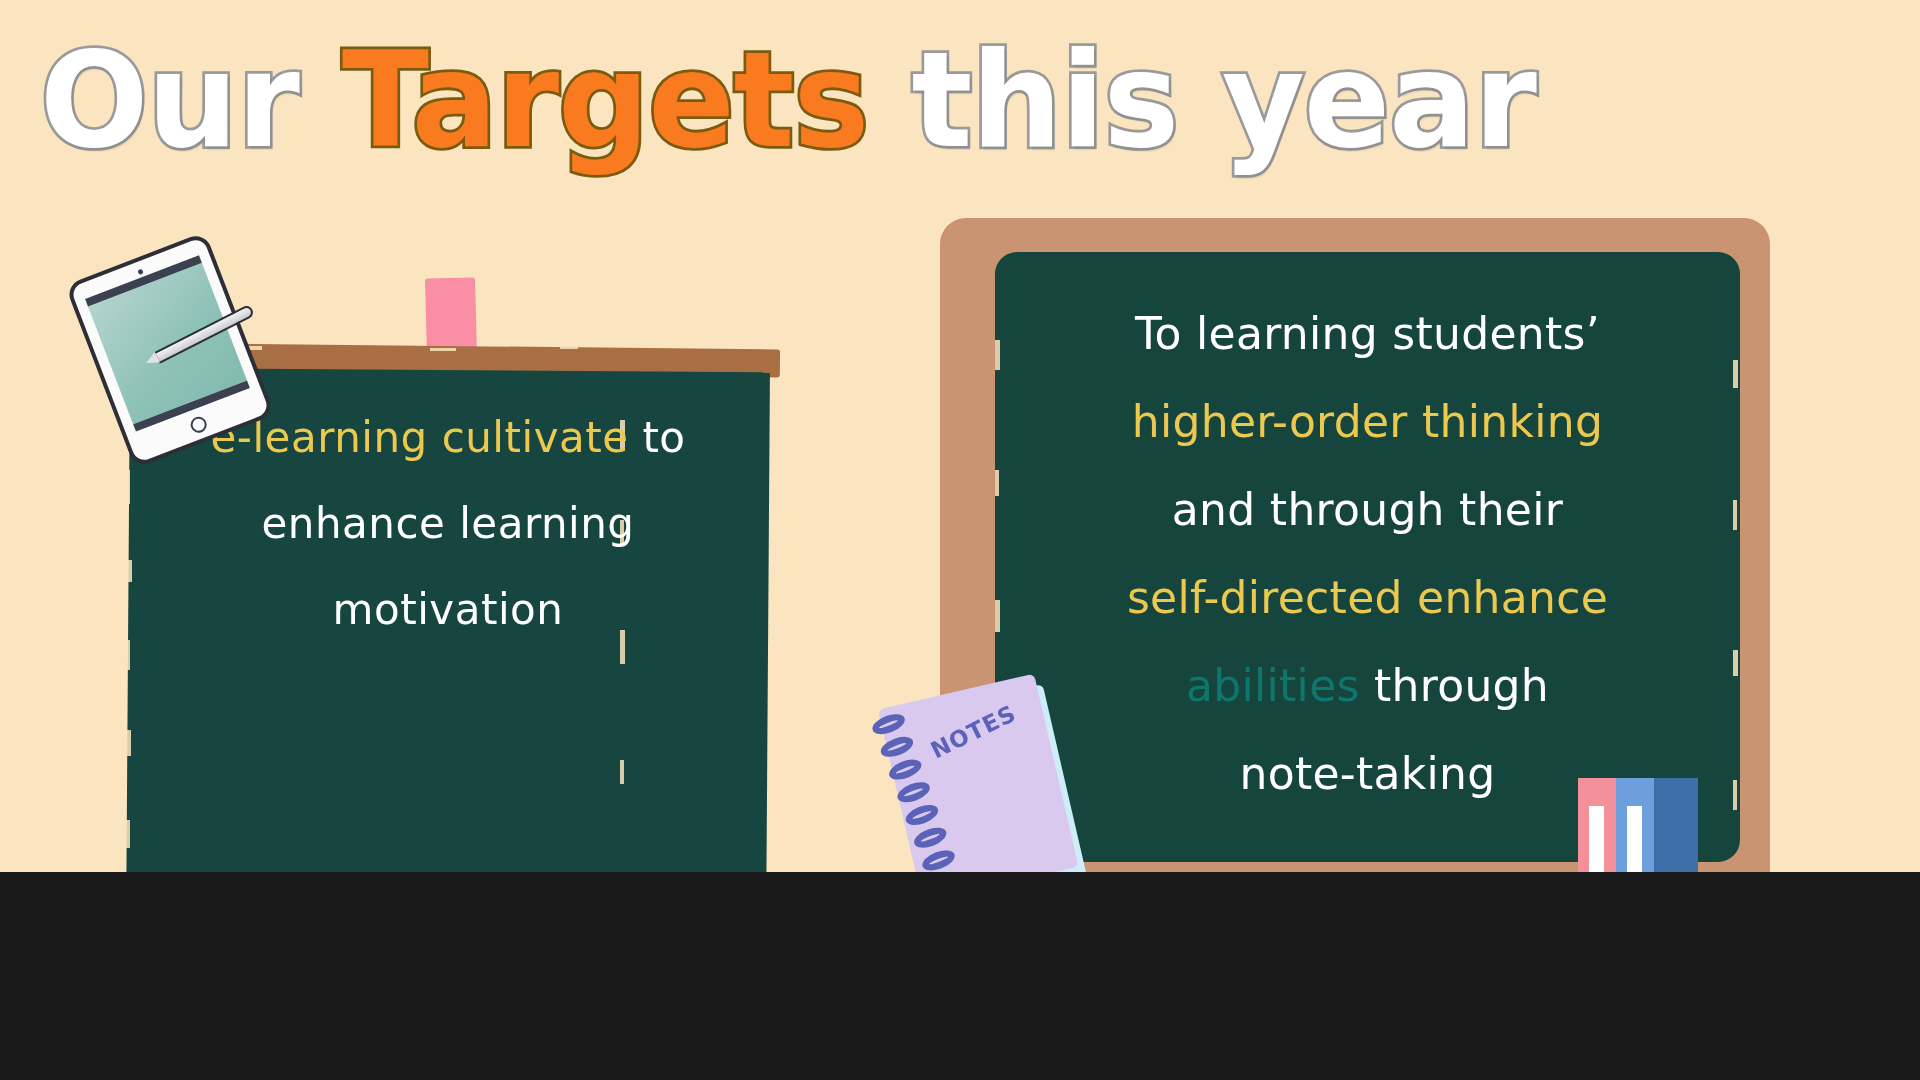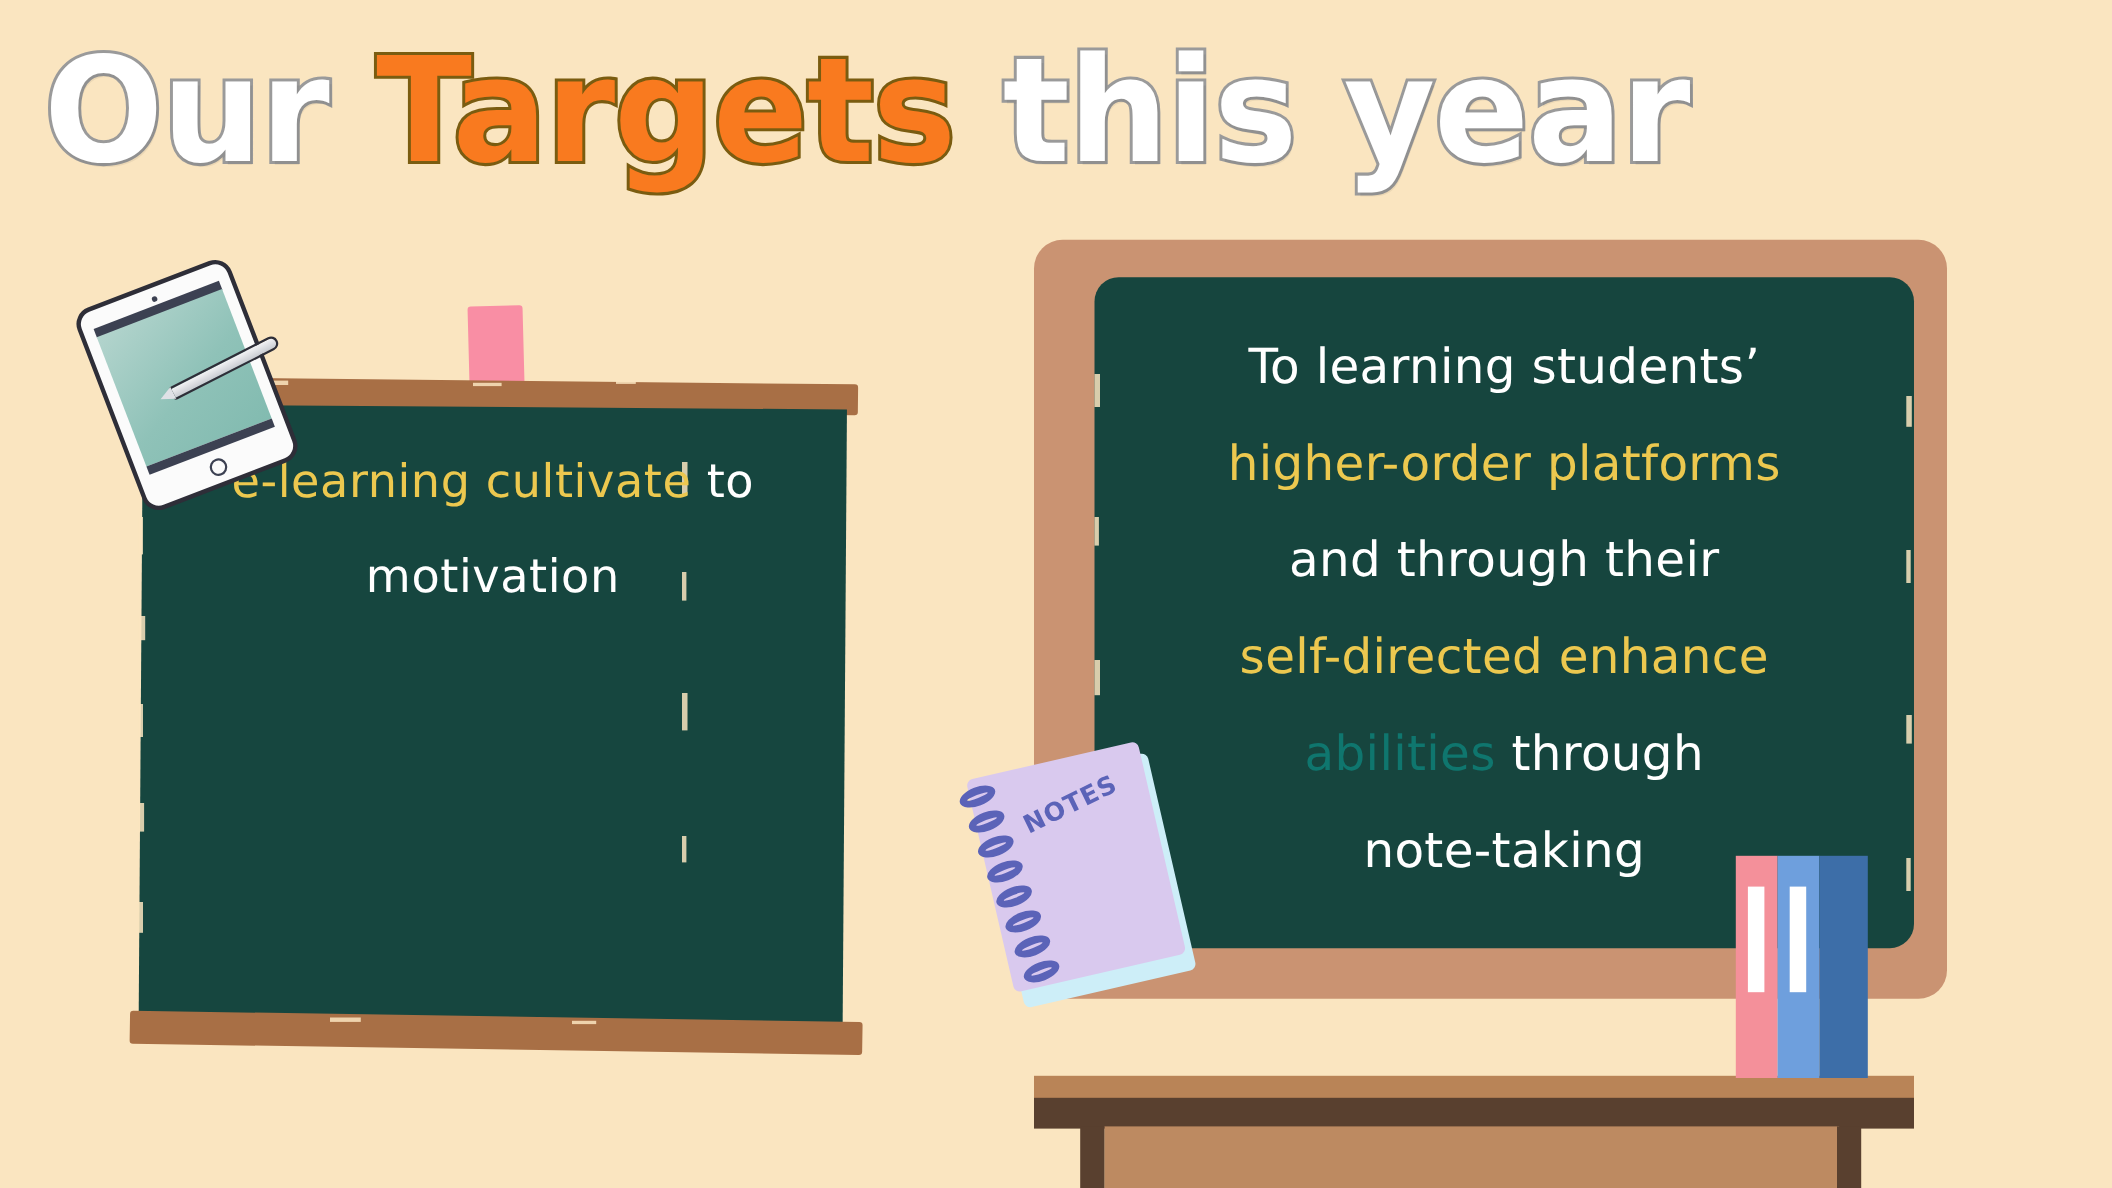--- a/index.html
+++ b/index.html
@@ -3,21 +3,21 @@
 <meta charset="utf-8">
 <style>
   html, body {
     margin: 0;
     padding: 0;
     background: #1a1a1a;
   }
   #slide {
     position: relative;
     width: 1920px;
-    height: 1080px;
+    height: 872px;
     overflow: hidden;
     background: #fae5c0;
     font-family: "Liberation Sans", sans-serif;
   }
 
   
   #title {
     position: absolute;
     left: 40px;
     top: 22px;
@@ -352,29 +352,30 @@
 
   <div id="left-board-group">
     <div class="rope" id="rope-left"></div>
     <div class="rope" id="rope-right"></div>
     <div id="hanger-tab"></div>
     <div id="left-topbar"></div>
     <div id="left-chalk"></div>
     <div id="left-bottombar"></div>
     <div id="left-text">
         <div><span class="hl" style="color: rgb(236, 200, 79);">e-learning cultivate</span><span> to</span></div>
+        <div><span>enhance learning</span></div>
         <div><span>motivation</span></div>
       </div>
   </div>
 
   <div id="right-frame"></div>
   <div id="right-chalk"></div>
   <div id="right-text">
       <div><span>To learning students’</span></div>
-      <div><span class="hl" style="color: rgb(236, 200, 79);">higher-order platforms</span></div>
+      <div><span class="hl" style="color: rgb(236, 200, 79);">higher-order thinking</span></div>
       <div><span>and through their</span></div>
       <div><span class="hl" style="color: rgb(236, 200, 79);">self-directed enhance</span></div>
       <div><span class="hl" style="color: #0f766e;">abilities</span><span> through</span></div>
       <div><span>note-taking</span></div>
     </div>
 
   <div id="desk">
     <div id="desk-top"></div>
     <div id="desk-edge"></div>
     <div id="desk-body"></div>

